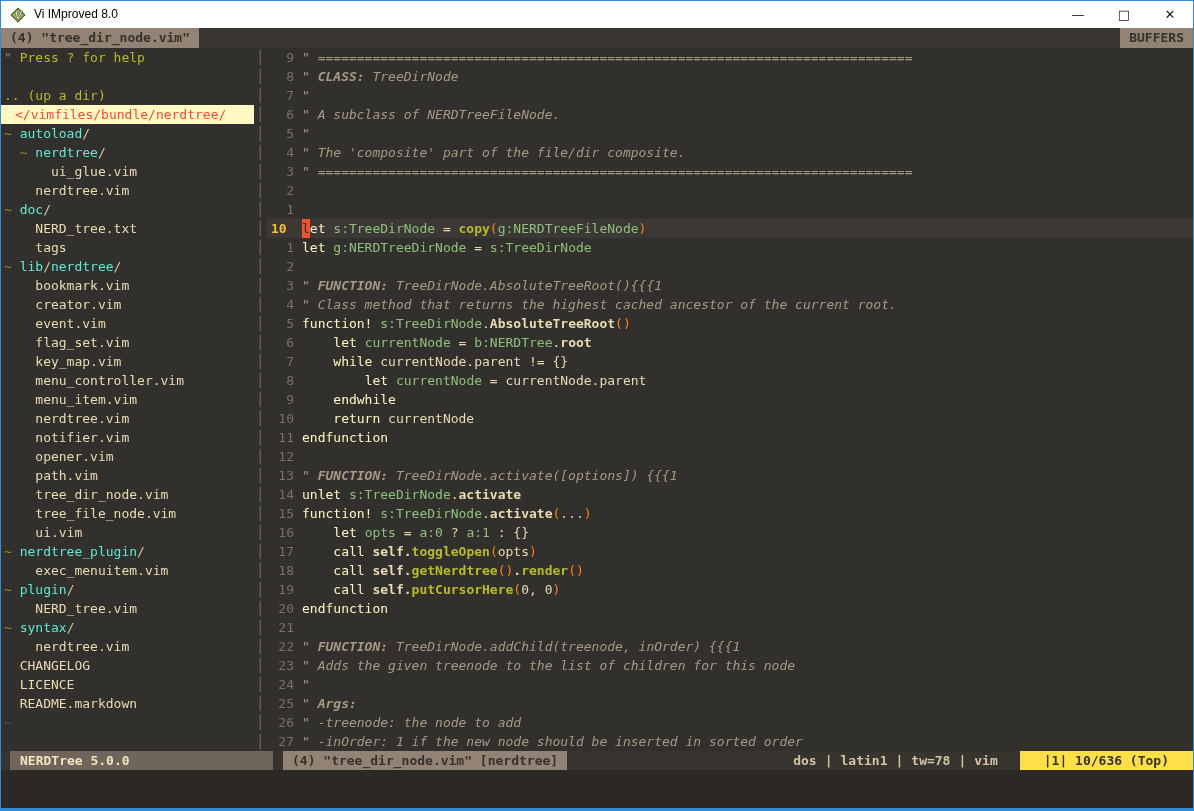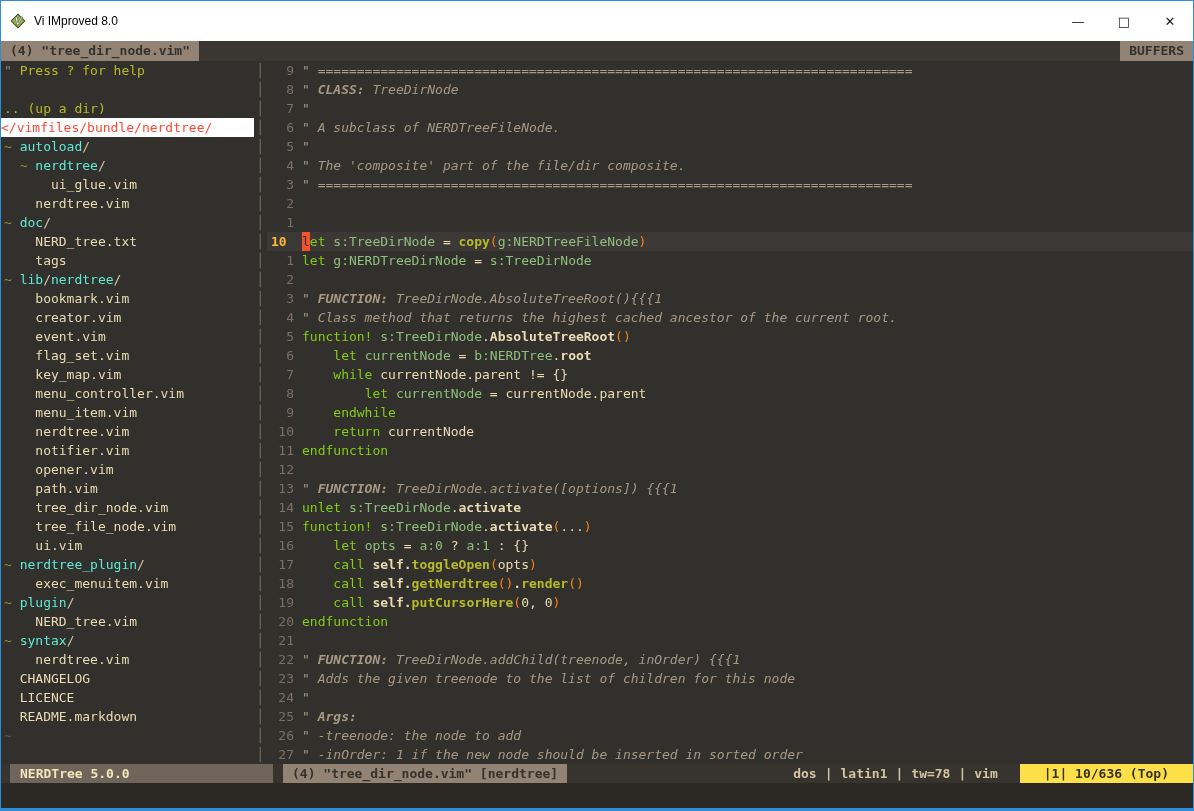--- a/index.html
+++ b/index.html
@@ -1,54 +1,54 @@
 <!DOCTYPE html>
 <html><head>
 <meta charset="utf-8">
 <style>
   html,body{margin:0;padding:0;width:1194px;height:811px;overflow:hidden;background:#000;}
   .window{box-sizing:border-box;width:1194px;height:811px;border:1px solid #2f8dd8;border-bottom-width:3px;
           display:flex;flex-direction:column;background:#32302c;
           font-family:"DejaVu Sans Mono", monospace;font-size:13px;line-height:19px;}
   
-  .titlebar{height:40px;background:#ffffff;display:flex;align-items:center;flex:none;}
+  .titlebar{height:27px;background:#ffffff;display:flex;align-items:center;flex:none;}
   .app-icon{width:18px;height:18px;margin-left:8px;display:inline-block;}
   .title-text{margin-left:7px;font-family:"Liberation Sans", sans-serif;font-size:12px;color:#000;}
   .win-controls{margin-left:auto;display:flex;height:100%;}
   .win-btn{width:46px;height:100%;display:flex;align-items:center;justify-content:center;
            color:#1a1a1a;font-family:"DejaVu Sans", sans-serif;font-size:13px;cursor:default;}
   
   .tabline{height:20px;background:#3a3632;display:flex;flex:none;font-weight:bold;}
   .tab{background:#928374;color:#35312c;padding:0 9px;line-height:20px;white-space:pre;}
   .tab-fill{flex:1;}
   .buffers-label{background:#928374;color:#35312c;padding:0 9px;line-height:20px;}
   
   .main{height:703px;flex:none;display:flex;overflow:hidden;background:#32302c;}
   .tree{width:250px;flex:none;padding-left:3px;overflow:hidden;}
   .vsep{width:13px;flex:none;color:#7c6f64;text-align:center;white-space:pre;overflow:hidden;}
   .code{flex:1;overflow:hidden;}
   .trow,.crow{height:19px;white-space:pre;}
-  .trow.hl{background:#ffffff;margin-left:-3px;padding-left:0;}
+  .trow.hl{background:#fef9c3;margin-left:-3px;padding-left:14px;}
   .crow{display:flex;}
   .crow.hl{background:#3c3836;}
   .lnum{width:27px;flex:none;text-align:right;margin-right:8px;color:#7c6f64;}
   .lnum.abs{text-align:left;padding-left:4px;width:31px;margin-right:0;color:#fabd2f;font-weight:bold;}
   
   .c-q{color:#928374;}
   .c-help{color:#b8bb26;}
   .c-updir{color:#b8bb26;font-weight:normal;}
   .c-path{color:#fb4934;}
   .c-dm{color:#8f8f28;}
   .c-dir{color:#5eead4;font-weight:normal;}
   .c-sl{color:#d5c4a1;}
   .c-f{color:#ebdbb2;}
   .c-fill{color:#5a534a;}
   .c-cm{color:#a89984;font-style:italic;}
   .c-cmb{color:#a89984;font-style:italic;font-weight:bold;}
-  .c-kw{color:#84cc16;}
+  .c-kw{color:#fef9c3;}
   .c-id{color:#8ec07c;}
   .c-fn{color:#b8bb26;font-weight:bold;}
   .c-mb{color:#ebdbb2;font-weight:bold;}
   .c-par{color:#fe8019;}
   .c-tx{color:#ebdbb2;}
   .c-cur{background:#f4512c;color:#32302c;}
   
   .statusline{height:19px;flex:none;background:#37332e;display:flex;font-weight:bold;white-space:pre;}
   .st-nerd{width:253px;flex:none;background:#6f655b;color:#f2e5bc;padding-left:10px;line-height:19px;margin-left:9px;}
   .st-gap{width:10px;flex:none;background:#37332e;}

